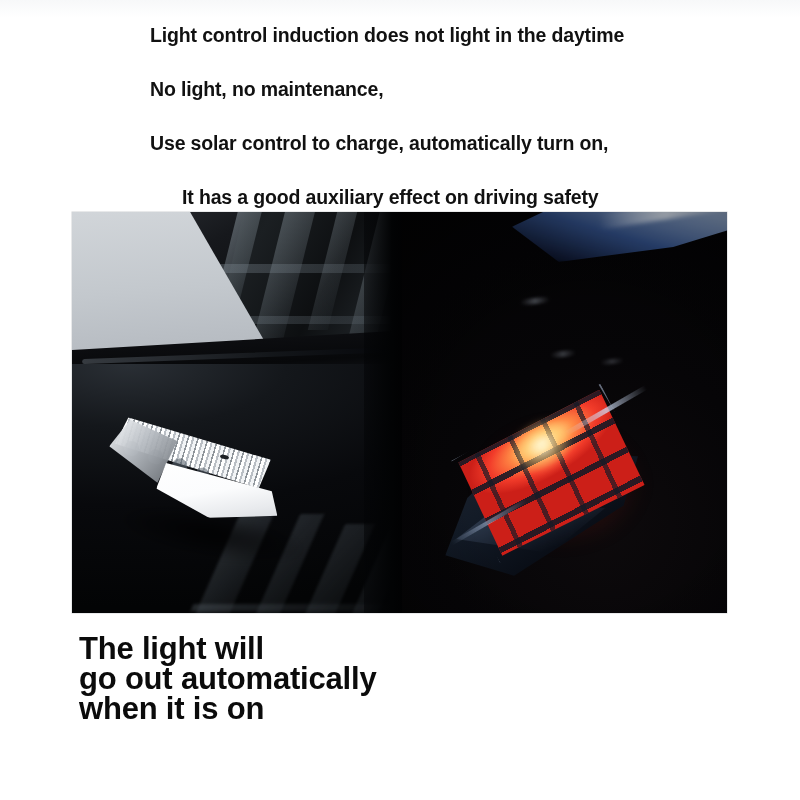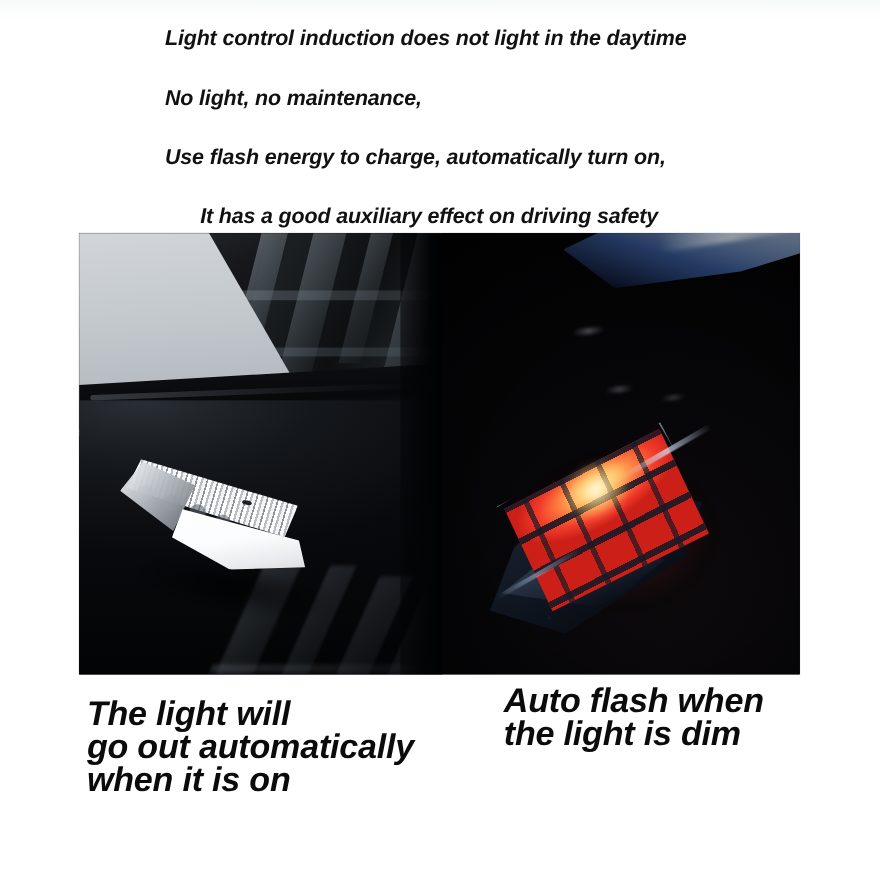--- a/index.html
+++ b/index.html
@@ -14,21 +14,20 @@
     overflow: hidden;
     position: relative;
   }
 
   #page {
     position: absolute;
     left: 0; top: 0;
     width: 800px;
     height: 800px;
     background: linear-gradient(180deg,#f7f8f9 0%,#ffffff 2.2%,#ffffff 100%);
-    font-style: italic;
   }
 
   
   .feature-list {
     position: absolute;
     left: 148px;
     top: 8px;
     width: 620px;
   }
   .feature-line {
@@ -319,21 +318,21 @@
   .caption-right { left: 458px; top: 622px; }
 </style>
 </head>
 <body>
 
 <div id="page">
 
   <div class="feature-list">
     <p class="feature-line l1">Light control induction does not light in the daytime</p>
     <p class="feature-line l2">No light, no maintenance,</p>
-    <p class="feature-line l3">Use flash energy to charge, automatically turn on,</p>
+    <p class="feature-line l3">Use solar control to charge, automatically turn on,</p>
     <p class="feature-line l4">It has a good auxiliary effect on driving safety</p>
   </div>
 
   <div class="photo-strip">
 
     <div class="photo photo-left">
       <div class="lp-body"></div>
       <div class="lp-glass"></div>
       <div class="lp-refl r1"></div>
       <div class="lp-refl r2"></div>
@@ -387,16 +386,14 @@
       </div>
       <div class="rp-vignette"></div>
     </div>
 
   </div>
 
   <div class="caption caption-left">The light will
 go out automatically
 when it is on</div>
 
-  <div class="caption caption-right">Auto flash when
-the light is dim</div>
 
 </div>
 
 </body></html>

